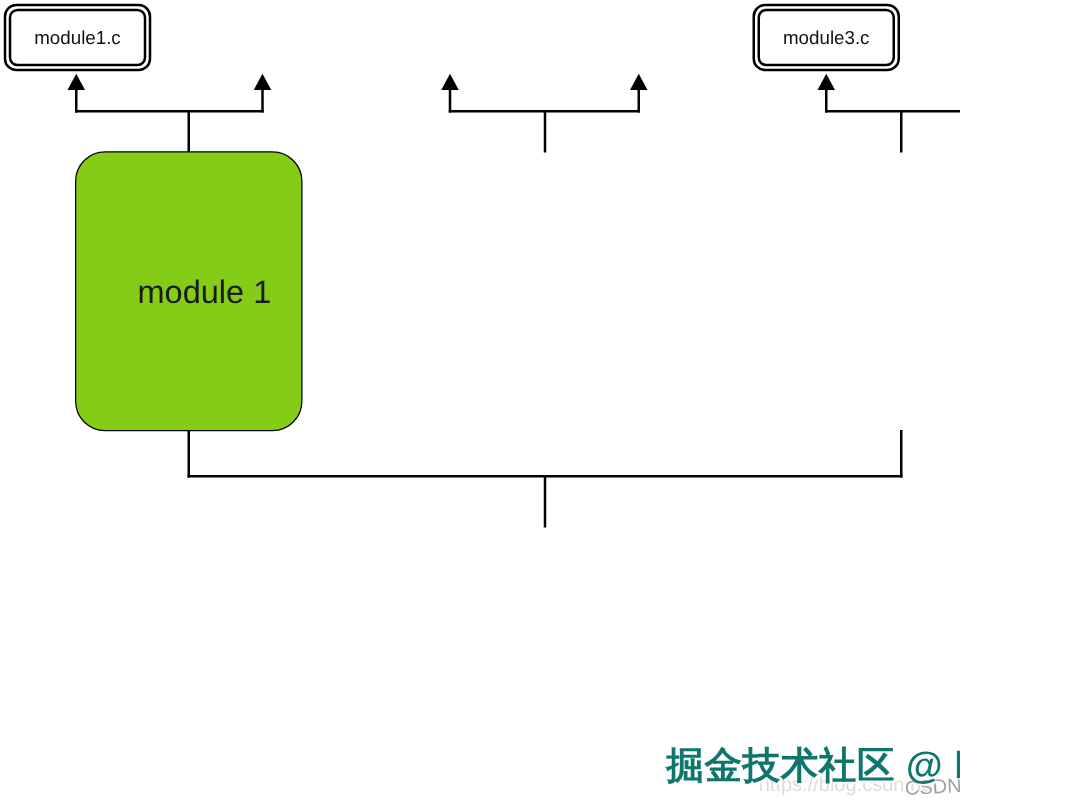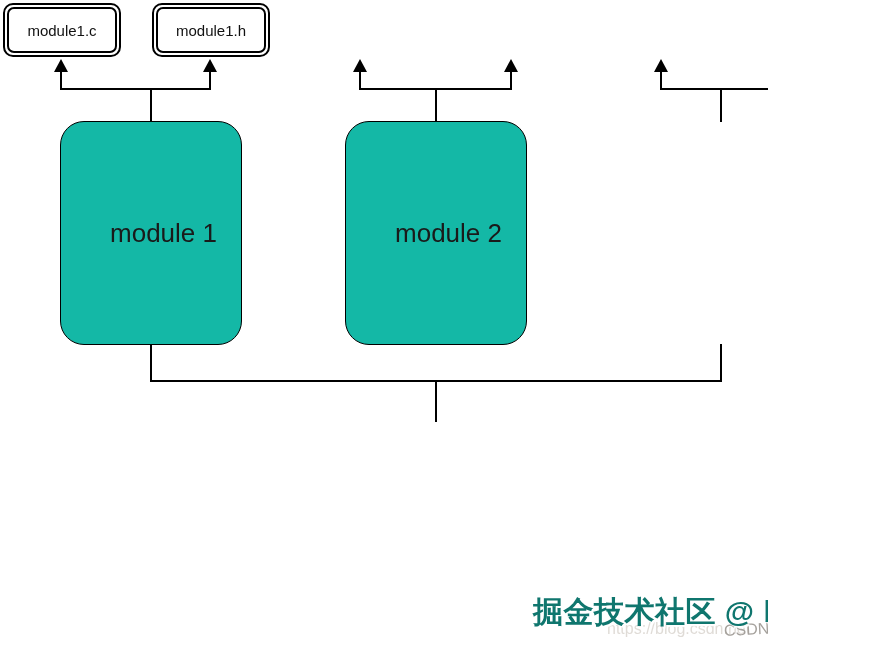--- a/index.html
+++ b/index.html
@@ -38,21 +38,21 @@
     white-space: nowrap;
   }
 
   
   .bigbox {
     position: absolute;
     width: 182px;
     height: 224px;
     border: 1.5px solid #000;
     border-radius: 24px;
-    background: #14b8a6;
+    background: #84cc16;
     box-sizing: border-box;
     display: flex;
     align-items: center;
     justify-content: center;
     padding-left: 25px;
   }
   .bigbox .label {
     font-size: 26px;
     color: #1a1a1a;
     white-space: nowrap;
@@ -102,23 +102,23 @@
 </head>
 <body>
 
 <div class="canvas">
 
   <div class="filebox" style="left:3px">
     <div class="inner">
       <span class="label">module1.c</span>
     </div>
   </div>
-  <div class="filebox" style="left:152px">
+  <div class="filebox" style="left:602px">
     <div class="inner">
-      <span class="label">module1.h</span>
+      <span class="label">module3.c</span>
     </div>
   </div>
 
   <div class="arrowhead" style="left:54px;  top:59px"></div>
   <div class="arrowhead" style="left:203px; top:59px"></div>
   <div class="vline" style="left:60px;  top:70px; height:20px"></div>
   <div class="vline" style="left:209px; top:70px; height:20px"></div>
   <div class="hline" style="left:60px;  top:88px; width:151px"></div>
   <div class="vline" style="left:150px; top:88px; height:34px"></div>
 
@@ -132,23 +132,20 @@
   <div class="arrowhead" style="left:654px; top:59px"></div>
   <div class="arrowhead" style="left:817px; top:59px"></div>
   <div class="vline" style="left:660px; top:70px; height:20px"></div>
   <div class="vline" style="left:823px; top:70px; height:20px"></div>
   <div class="hline" style="left:660px; top:88px; width:165px"></div>
   <div class="vline" style="left:720px; top:88px; height:34px"></div>
 
   <div class="bigbox" style="left:60px;  top:121px">
     <span class="label">module 1</span>
   </div>
-  <div class="bigbox" style="left:345px; top:121px">
-    <span class="label">module 2</span>
-  </div>
 
   <div class="vline" style="left:150px; top:344px; height:38px"></div>
   <div class="vline" style="left:720px; top:344px; height:38px"></div>
   <div class="hline" style="left:150px; top:380px; width:572px"></div>
   <div class="vline" style="left:435px; top:380px; height:42px"></div>
 
 
   <div class="wm-url">https://blog.csdn.net</div>
   <div class="wm-csdn">CSDN @byte轻骑兵</div>
   <div class="wm-community">掘金技术社区 @ byte轻骑兵</div>

